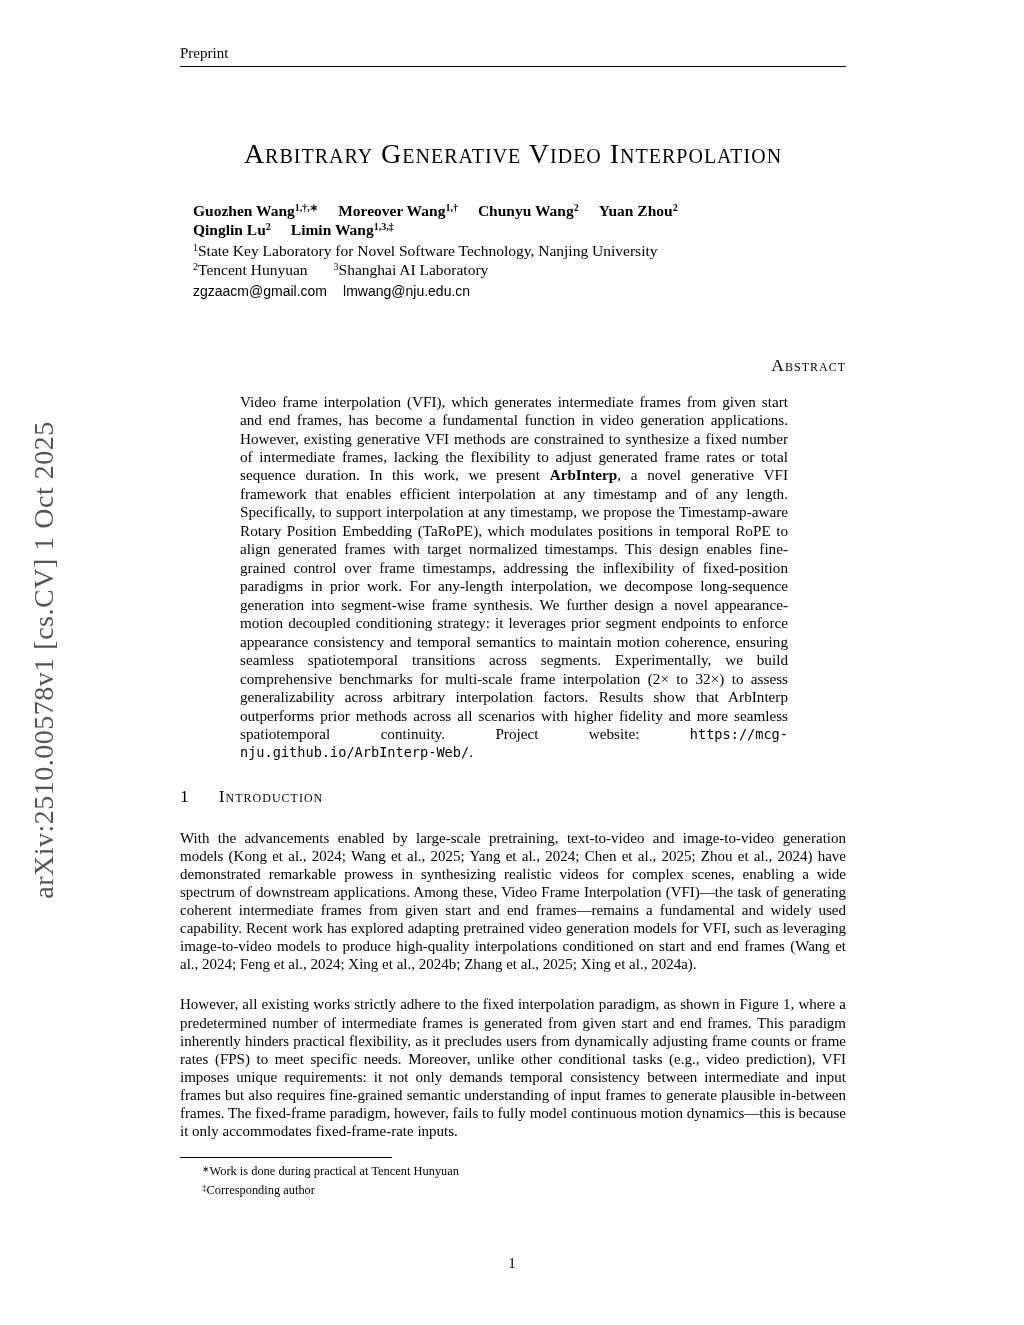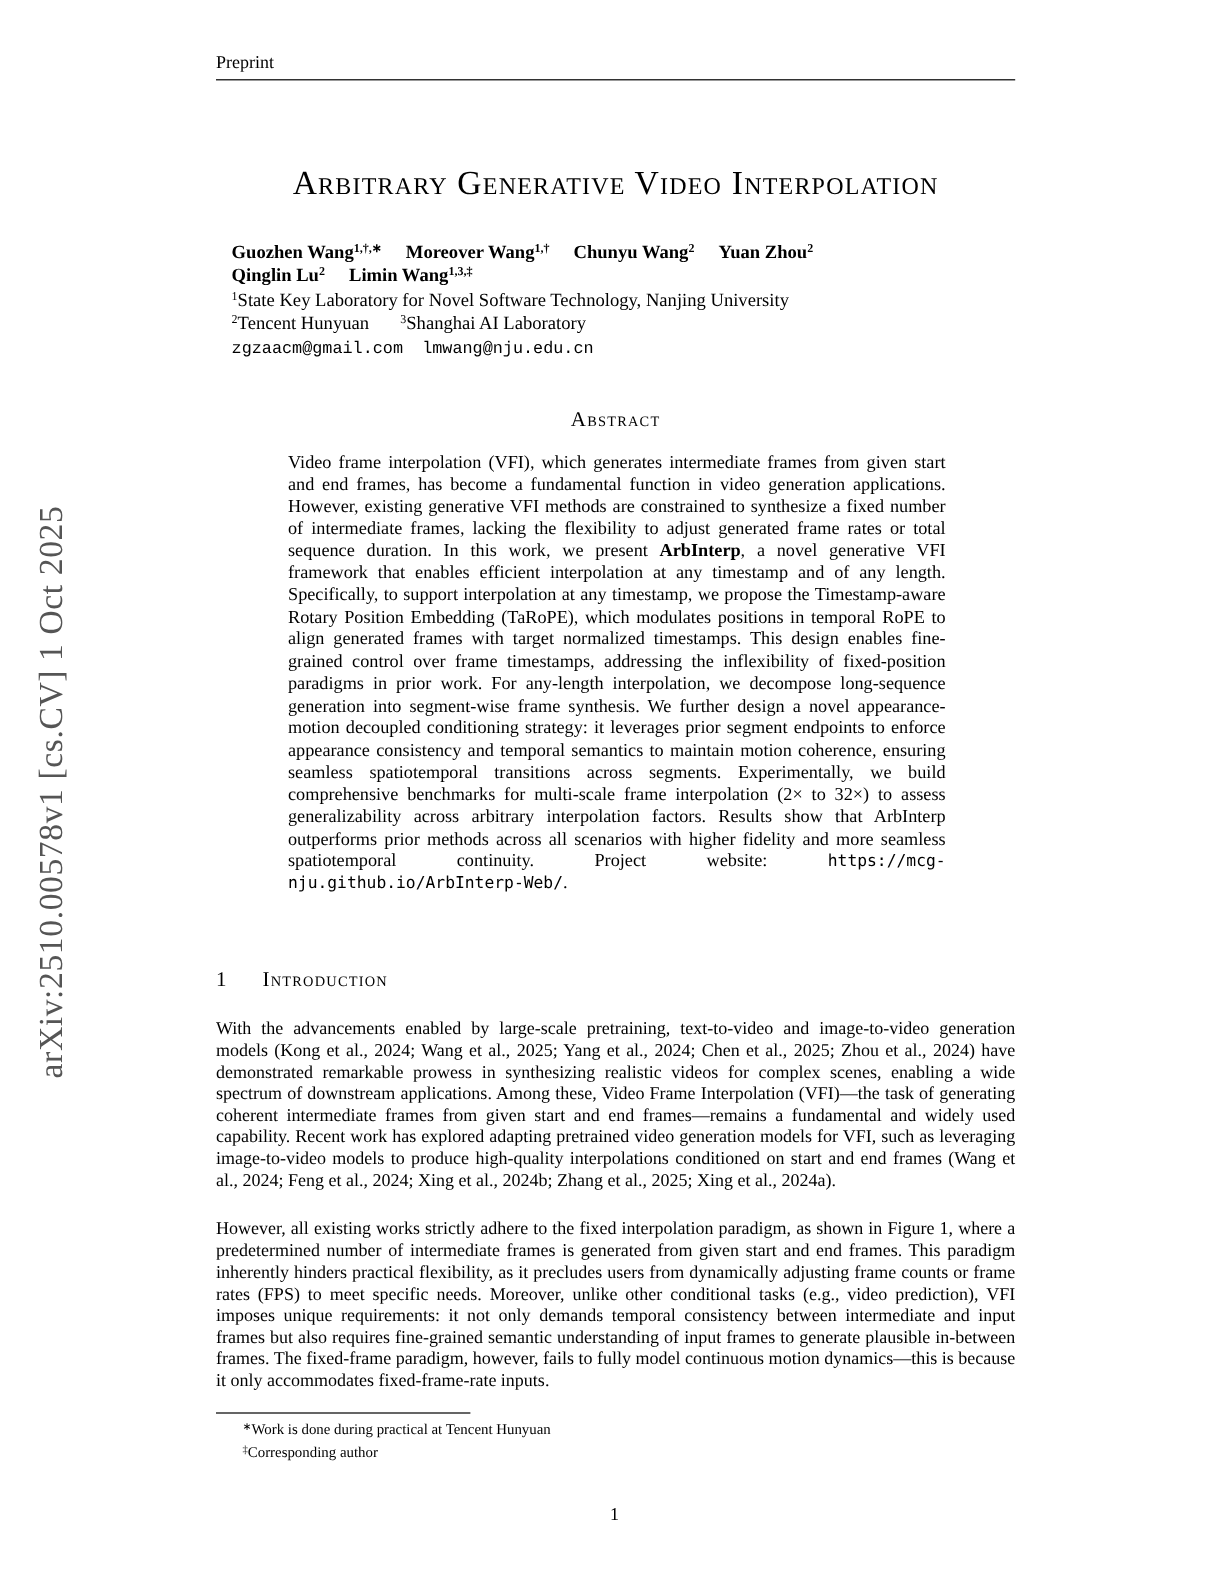--- a/index.html
+++ b/index.html
@@ -56,28 +56,28 @@
     margin-left: 13px;
     font-size: 15.5px;
     line-height: 1.22;
     margin-top: 2px;
   }
   .affil-gap { display: inline-block; width: 26px; }
 
   .emails {
     margin-left: 13px;
     margin-top: 3px;
-    font-family: Liberation Mono, monospace;
+    font-family: Liberation Sans, sans-serif;
     font-size: 14px;
   }
   .email { margin-right: 16px; }
 
   .abstract-heading {
-    margin-top: 40px;
-    text-align: center;
+    margin-top: 56px;
+    text-align: right;
     font-variant: small-caps;
     font-size: 17.5px;
     font-weight: normal;
     letter-spacing: 1px;
   }
   .abstract-body {
     margin-top: 17px;
     padding-left: 60px;
     padding-right: 58px;
     font-size: 15.2px;
@@ -85,21 +85,21 @@
     text-align: justify;
   }
   .bold { font-weight: bold; }
   .mono {
     font-family: "DejaVu Sans Mono", "Liberation Mono", monospace;
     font-size: 13.6px;
   }
   a.mono { color: #000; text-decoration: none; }
 
   .section-heading {
-    margin-top: 60px;
+    margin-top: 24px;
     font-size: 17.5px;
     font-weight: normal;
   }
   .section-heading .sec-num { margin-right: 30px; }
   .section-heading .sec-title { font-variant: small-caps; letter-spacing: 1px; }
 
   .para {
     margin-top: 22px;
     font-size: 15px;
     line-height: 1.205;

